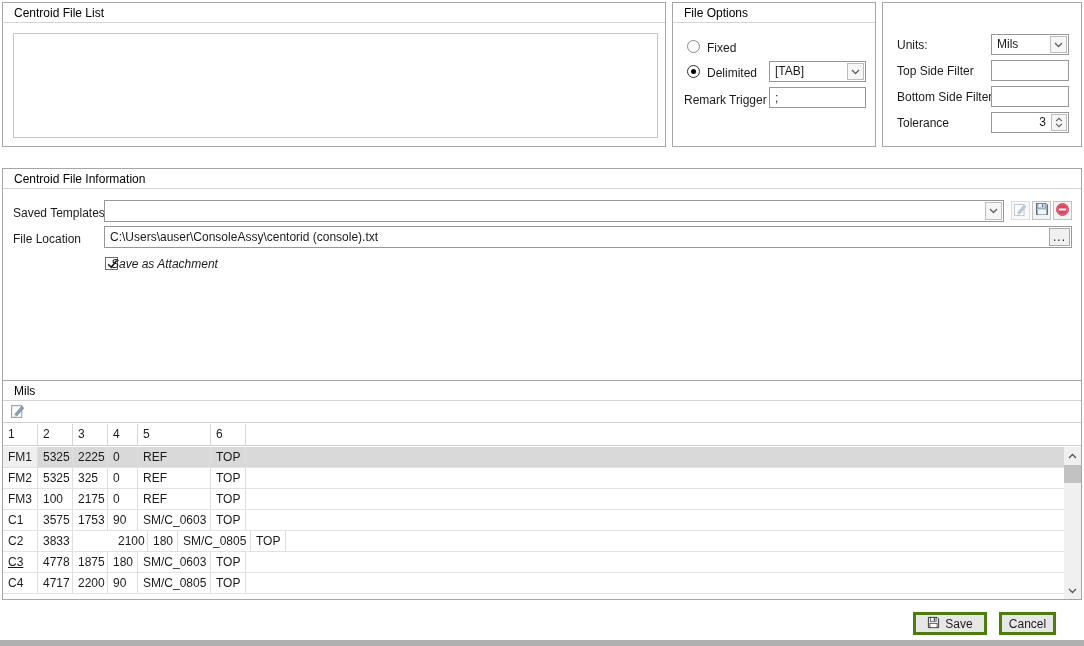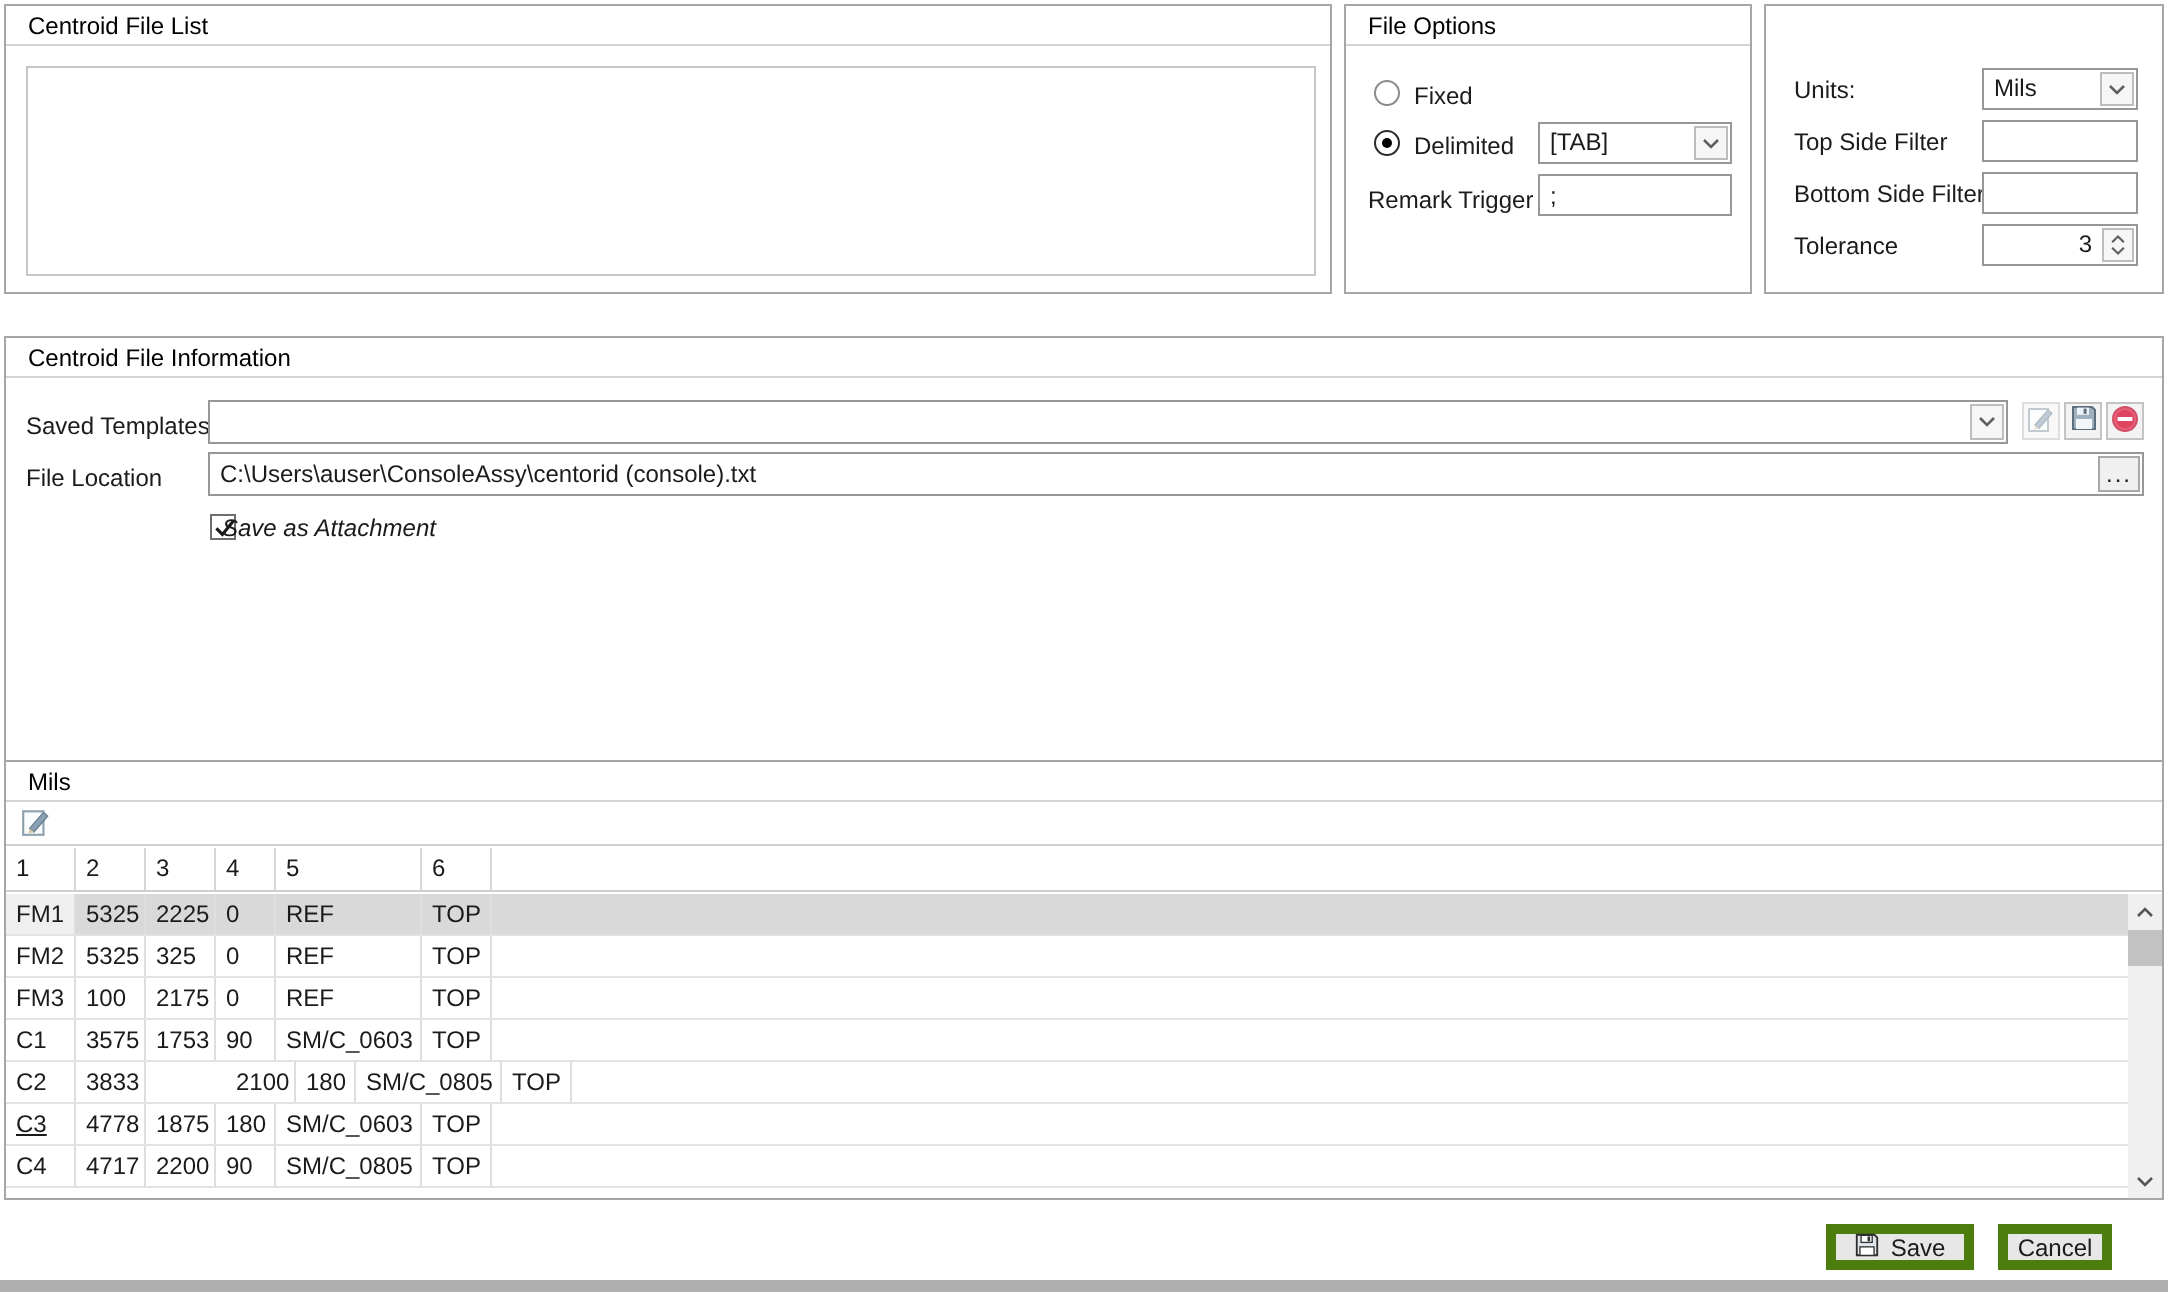--- a/index.html
+++ b/index.html
@@ -47,21 +47,21 @@
   .trow.sel { background:#d9d9d9; }
   .tcell { line-height:20px; padding-left:5px; border-right:1px solid #dedede; overflow:hidden; white-space:nowrap; }
   .trow.sel .tcell.cur { background:#efefef; }
   .tfill { flex:1; border-right:none; }
 
   .scrollbar { position:absolute; right:0; top:66px; width:17px; bottom:0; background:#f0f0f0; }
   .sb-arrow { position:absolute; left:0; right:0; height:17px; display:flex; align-items:center; justify-content:center; }
   .sb-arrow.down { bottom:0; }
   .sb-thumb { position:absolute; left:0; right:0; top:18px; height:18px; background:#c2c2c2; }
 
-  .btn { position:absolute; height:23px; border:5px solid #4d7c0f; background:#e7e7e7; display:flex; align-items:center; justify-content:center; gap:5px; }
+  .btn { position:absolute; height:23px; border:3px solid #4d7c0f; background:#e7e7e7; display:flex; align-items:center; justify-content:center; gap:5px; }
 
   .bottom-strip { position:absolute; left:0; top:640px; width:1084px; height:6px; background:#b0b0b0; }
 </style>
 </head>
 <body>
 
 <div class="window">
 
   <div class="panel" style="left:672px; top:2px; width:204px; height:145px;">
     <div class="panel-title">File Options</div>

